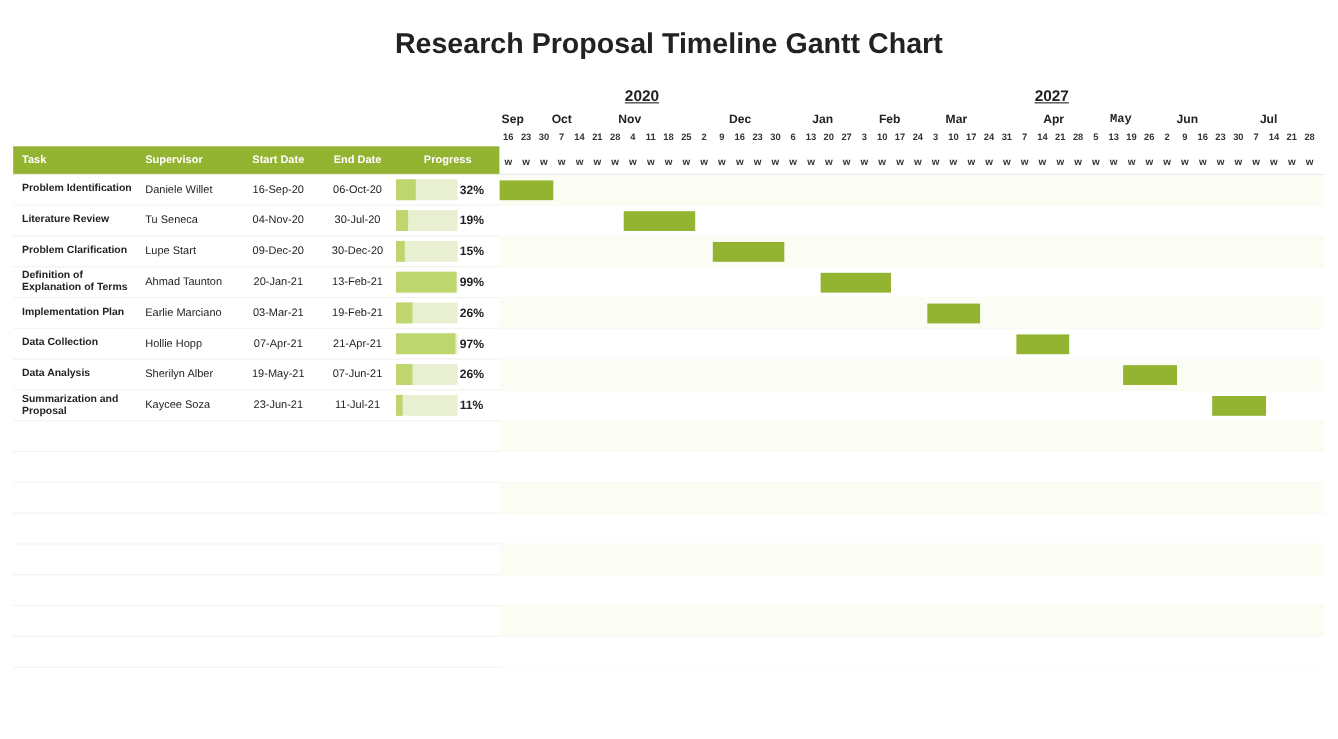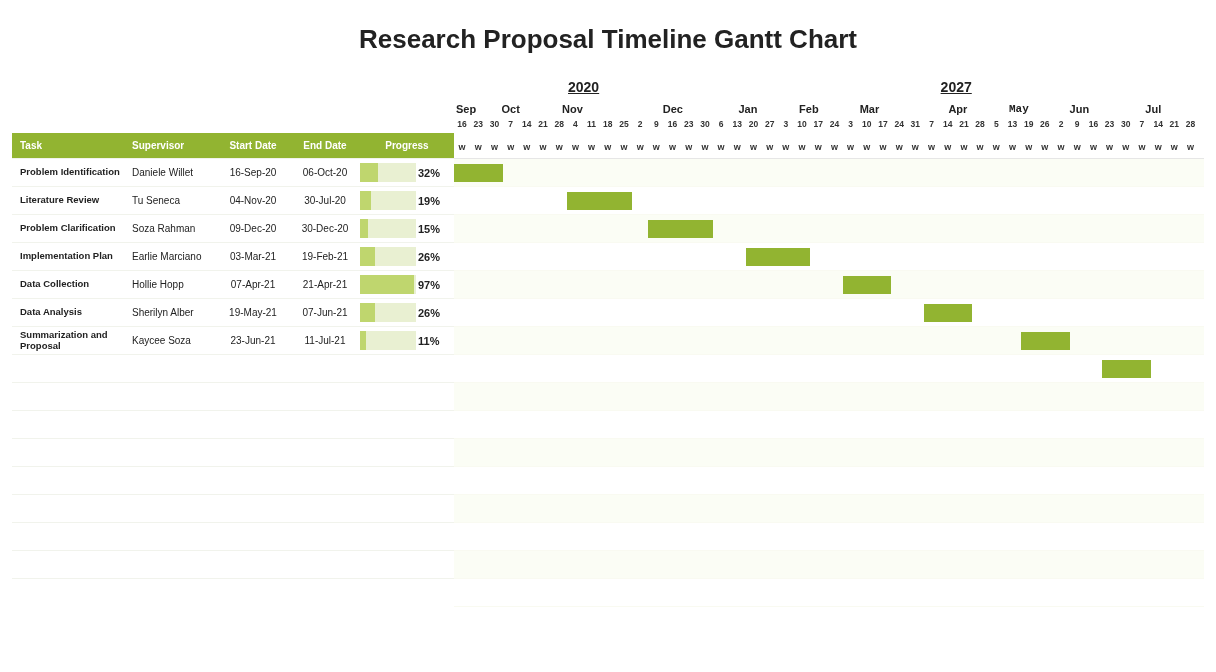--- a/index.html
+++ b/index.html
@@ -174,27 +174,38 @@
             <div class="col-sd">04-Nov-20</div>
             <div class="col-ed">30-Jul-20</div>
             <div class="col-prog">
               <div class="prog-bg"></div>
               <div class="prog-fill" style="width:10.64px"></div>
               <div class="prog-label">19%</div>
             </div>
           </div>
           <div class="row">
             <div class="col-task">Problem Clarification</div>
-            <div class="col-sup">Soza Rahman</div>
+            <div class="col-sup">Lupe Start</div>
             <div class="col-sd">09-Dec-20</div>
             <div class="col-ed">30-Dec-20</div>
             <div class="col-prog">
               <div class="prog-bg"></div>
               <div class="prog-fill" style="width:8.4px"></div>
               <div class="prog-label">15%</div>
+            </div>
+          </div>
+          <div class="row">
+            <div class="col-task">Definition of Explanation of Terms</div>
+            <div class="col-sup">Ahmad Taunton</div>
+            <div class="col-sd">20-Jan-21</div>
+            <div class="col-ed">13-Feb-21</div>
+            <div class="col-prog">
+              <div class="prog-bg"></div>
+              <div class="prog-fill" style="width:55.44px"></div>
+              <div class="prog-label">99%</div>
             </div>
           </div>
           <div class="row">
             <div class="col-task">Implementation Plan</div>
             <div class="col-sup">Earlie Marciano</div>
             <div class="col-sd">03-Mar-21</div>
             <div class="col-ed">19-Feb-21</div>
             <div class="col-prog">
               <div class="prog-bg"></div>
               <div class="prog-fill" style="width:14.56px"></div>

